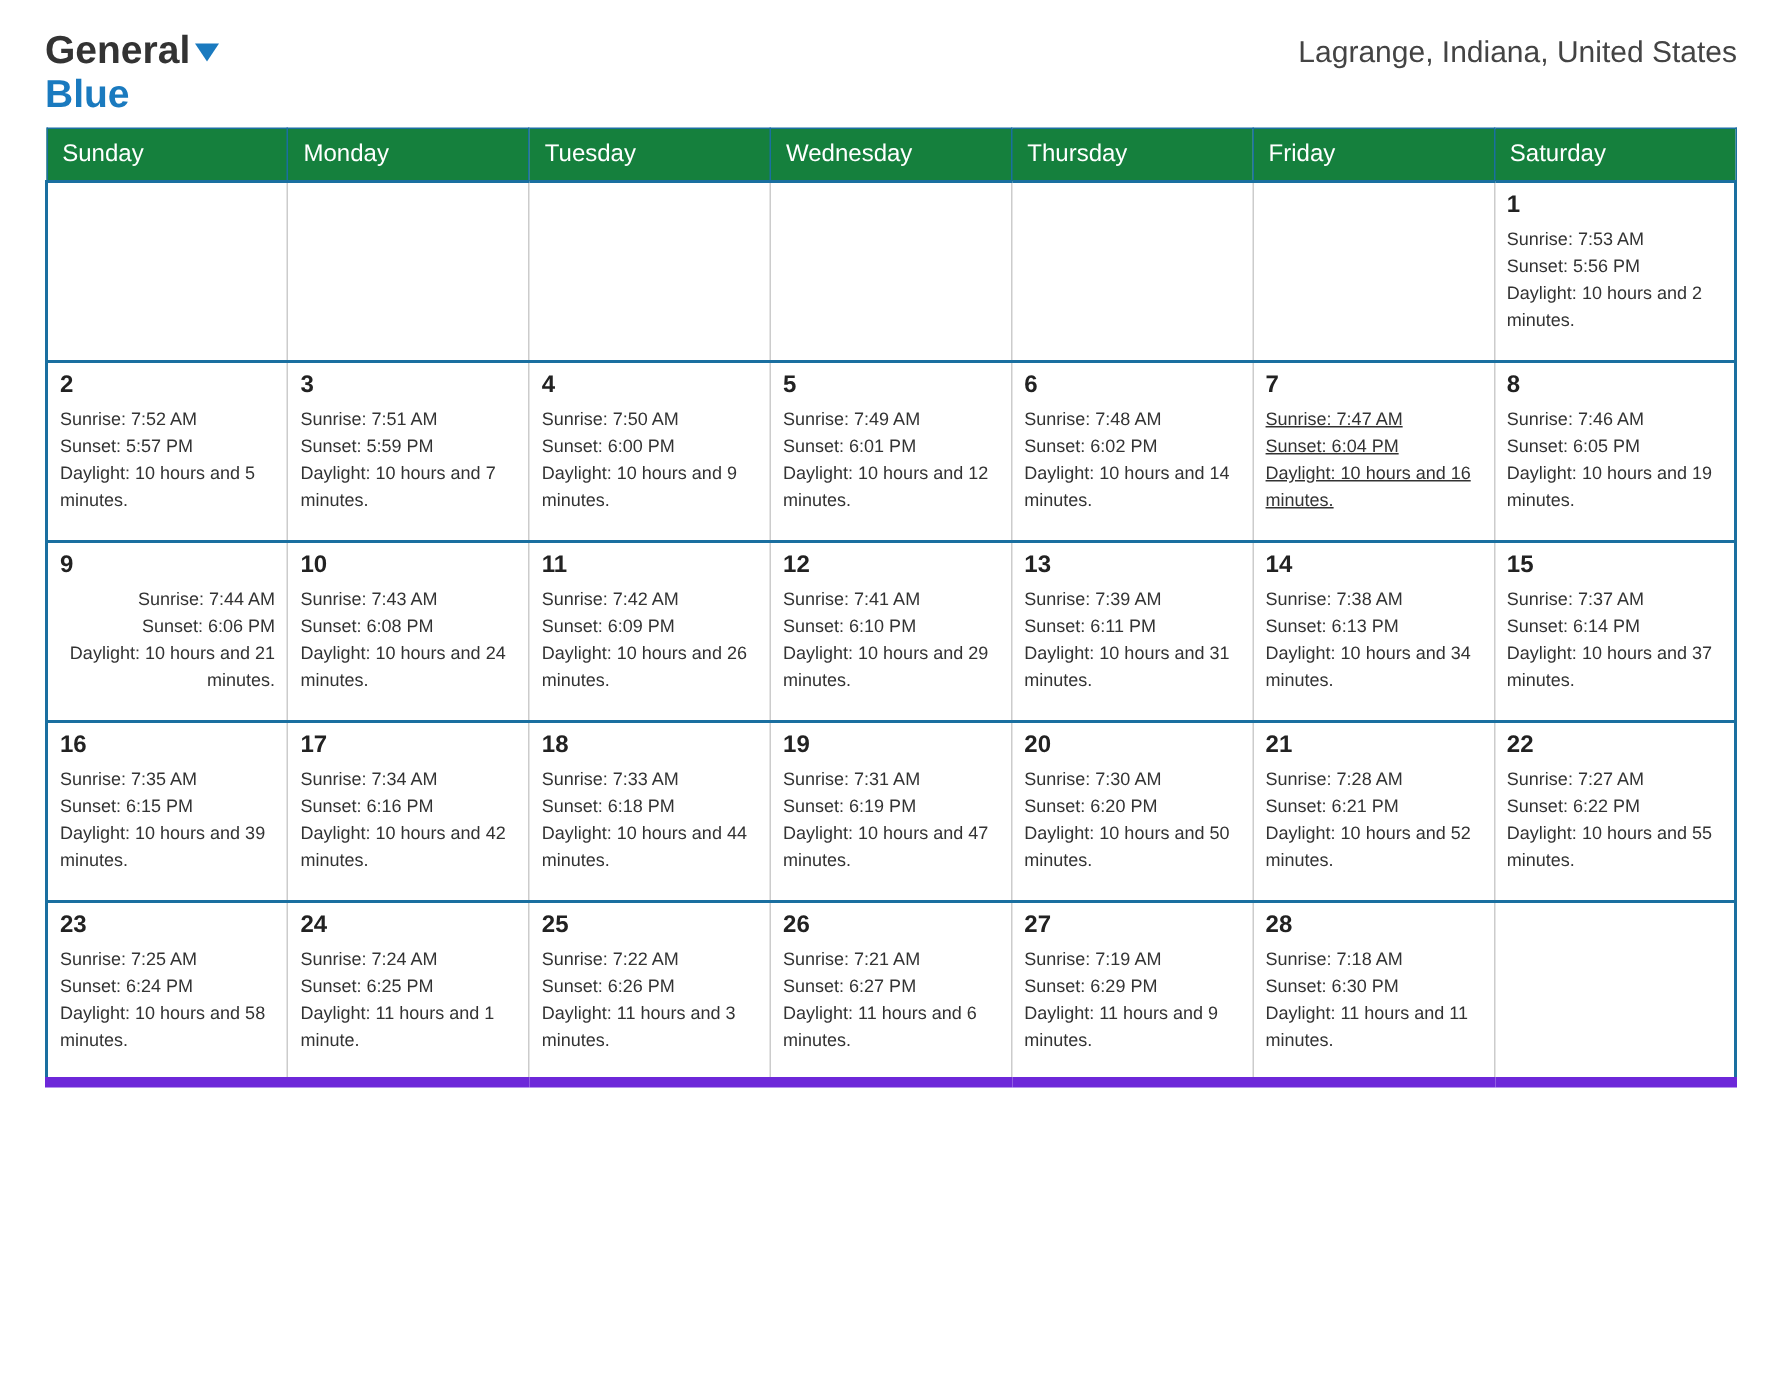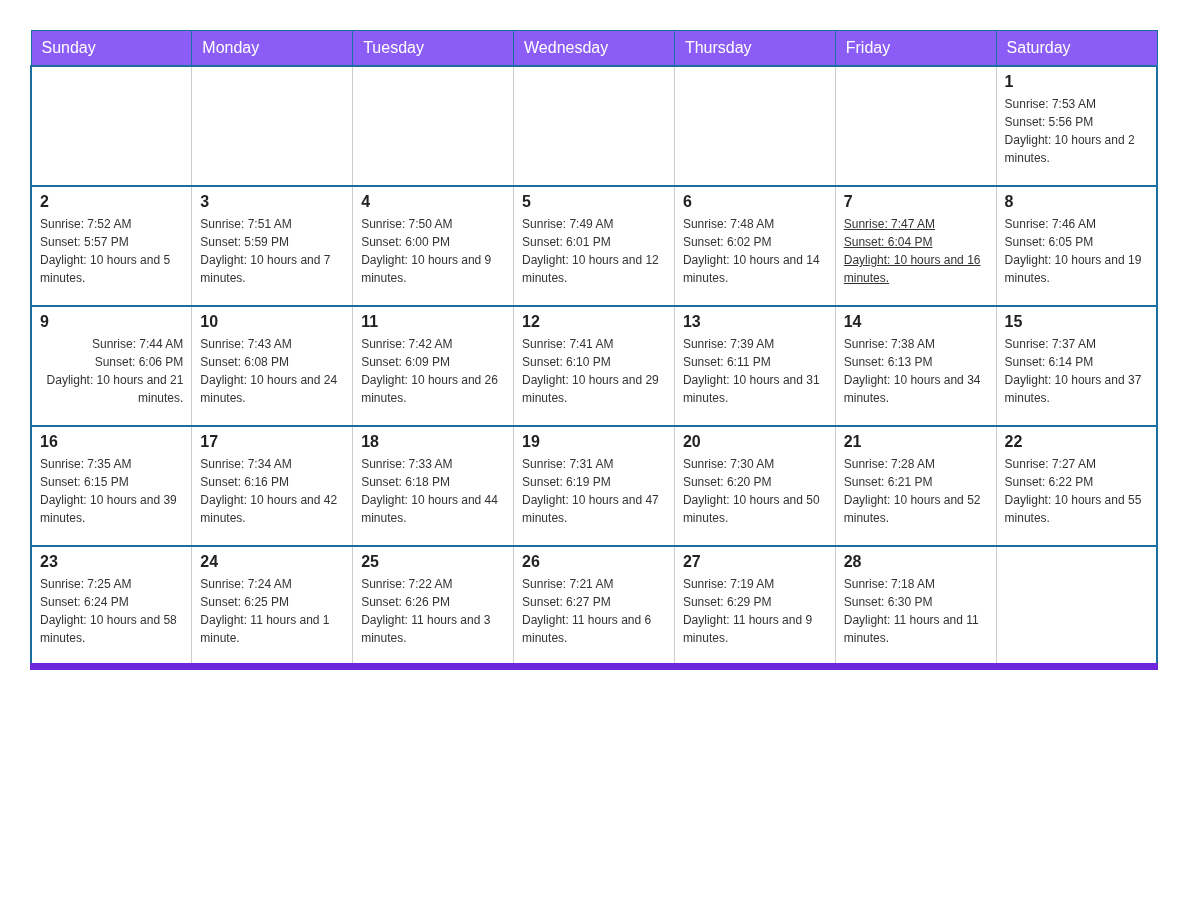--- a/index.html
+++ b/index.html
@@ -50,21 +50,21 @@
       font-size: 20px;
       color: #444;
       margin-top: 4px;
     }
     .calendar {
       width: 100%;
       border-collapse: collapse;
       margin-top: 8px;
     }
     .calendar th {
-      background-color: #8b5cf6;
+      background-color: #15803d;
       color: #fff;
       text-align: left;
       padding: 8px 10px;
       font-size: 16px;
       font-weight: normal;
       border: 1px solid #1a6fa0;
     }
     .calendar td {
       border: 1px solid #ccc;
       vertical-align: top;
@@ -101,21 +101,28 @@
     }
     
     .calendar tbody tr {
       border-top: 2px solid #1a6fa0;
     }
   </style>
 </head>
 <body>
 
 <div class="header">
+  <div class="logo">
+    <div>
+      <span class="logo-general">General<span style="display:inline-block;width:0;height:0;border-left:8px solid transparent;border-right:8px solid transparent;border-top:12px solid #1a7abf;margin-left:3px;vertical-align:middle;"></span></span>
+    </div>
+    <div class="logo-blue">Blue</div>
+  </div>
   <div class="title-block">
+    <div class="location">Lagrange, Indiana, United States</div>
   </div>
 </div>
 
 <table class="calendar">
   <thead>
     <tr>
       <th>Sunday</th>
       <th>Monday</th>
       <th>Tuesday</th>
       <th>Wednesday</th>

